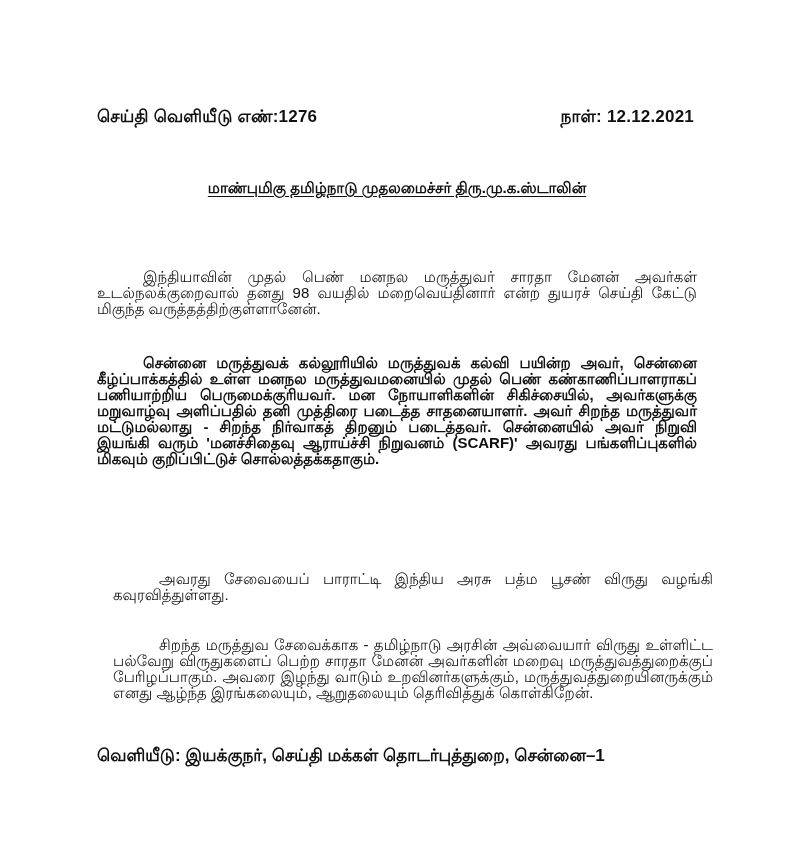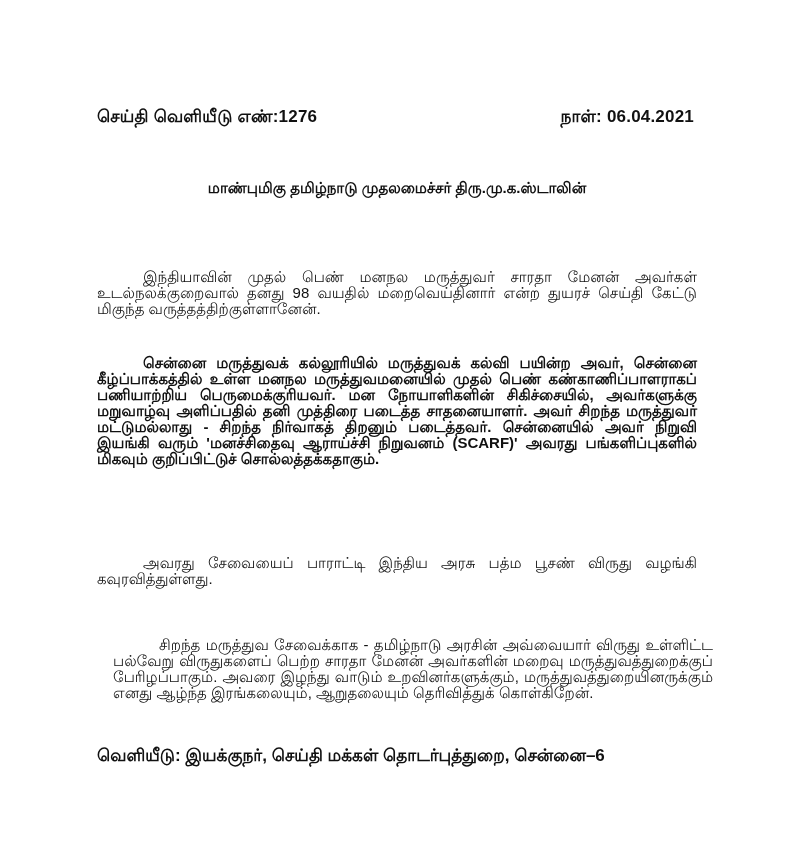--- a/index.html
+++ b/index.html
@@ -38,20 +38,21 @@
       position: absolute;
       left: 97px;
       top: 168px;
       width: 600px;
       text-align: center;
       font-weight: bold;
       font-size: 15px;
     }
     .title-line {
       display: block;
+      text-decoration: underline;
       text-underline-offset: 3px;
       margin-bottom: 21px;
       white-space: nowrap;
     }
     .body-text {
       position: absolute;
       left: 97px;
       width: 600px;
       font-size: 15px;
       line-height: 16px;
@@ -72,27 +73,27 @@
       white-space: nowrap;
     }
   </style>
 </head>
 <body>
 
 <div class="page">
 
   <div class="header-row">
     <span>செய்தி வெளியீடு எண்:1276</span>
-    <span>நாள்: 06.04.2021</span>
+    <span>நாள்: 12.12.2021</span>
   </div>
 
   <div class="title-block">
     <span class="title-line">மாண்புமிகு தமிழ்நாடு முதலமைச்சர் திரு.மு.க.ஸ்டாலின்</span>
   </div>
 
   <p class="body-text p1" style="margin:0">இந்தியாவின் முதல் பெண் மனநல மருத்துவர் சாரதா மேனன் அவர்கள் உடல்நலக்குறைவால் தனது 98 வயதில் மறைவெய்தினார் என்ற துயரச் செய்தி கேட்டு மிகுந்த வருத்தத்திற்குள்ளானேன்.</p>
   <p class="body-text p2" style="margin:0">சென்னை மருத்துவக் கல்லூரியில் மருத்துவக் கல்வி பயின்ற அவர், சென்னை கீழ்ப்பாக்கத்தில் உள்ள மனநல மருத்துவமனையில் முதல் பெண் கண்காணிப்பாளராகப் பணியாற்றிய பெருமைக்குரியவர். மன நோயாளிகளின் சிகிச்சையில், அவர்களுக்கு மறுவாழ்வு அளிப்பதில் தனி முத்திரை படைத்த சாதனையாளர். அவர் சிறந்த மருத்துவர் மட்டுமல்லாது - சிறந்த நிர்வாகத் திறனும் படைத்தவர். சென்னையில் அவர் நிறுவி இயங்கி வரும் 'மனச்சிதைவு ஆராய்ச்சி நிறுவனம் (SCARF)' அவரது பங்களிப்புகளில் மிகவும் குறிப்பிட்டுச் சொல்லத்தக்கதாகும்.</p>
-  <p class="body-text p3" style="margin:0">அவரது சேவையைப் பாராட்டி இந்திய அரசு பத்ம பூசண் விருது வழங்கி கவுரவித்துள்ளது.</p>
+  <p class="body-text p3" style="margin:16px">அவரது சேவையைப் பாராட்டி இந்திய அரசு பத்ம பூசண் விருது வழங்கி கவுரவித்துள்ளது.</p>
   <p class="body-text p4" style="margin:16px">சிறந்த மருத்துவ சேவைக்காக - தமிழ்நாடு அரசின் அவ்வையார் விருது உள்ளிட்ட பல்வேறு விருதுகளைப் பெற்ற சாரதா மேனன் அவர்களின் மறைவு மருத்துவத்துறைக்குப் பேரிழப்பாகும். அவரை இழந்து வாடும் உறவினர்களுக்கும், மருத்துவத்துறையினருக்கும் எனது ஆழ்ந்த இரங்கலையும், ஆறுதலையும் தெரிவித்துக் கொள்கிறேன்.</p>
 
-  <div class="footer-line">வெளியீடு: இயக்குநர், செய்தி மக்கள் தொடர்புத்துறை, சென்னை–6</div>
+  <div class="footer-line">வெளியீடு: இயக்குநர், செய்தி மக்கள் தொடர்புத்துறை, சென்னை–1</div>
 
 </div>
 
 </body></html>

